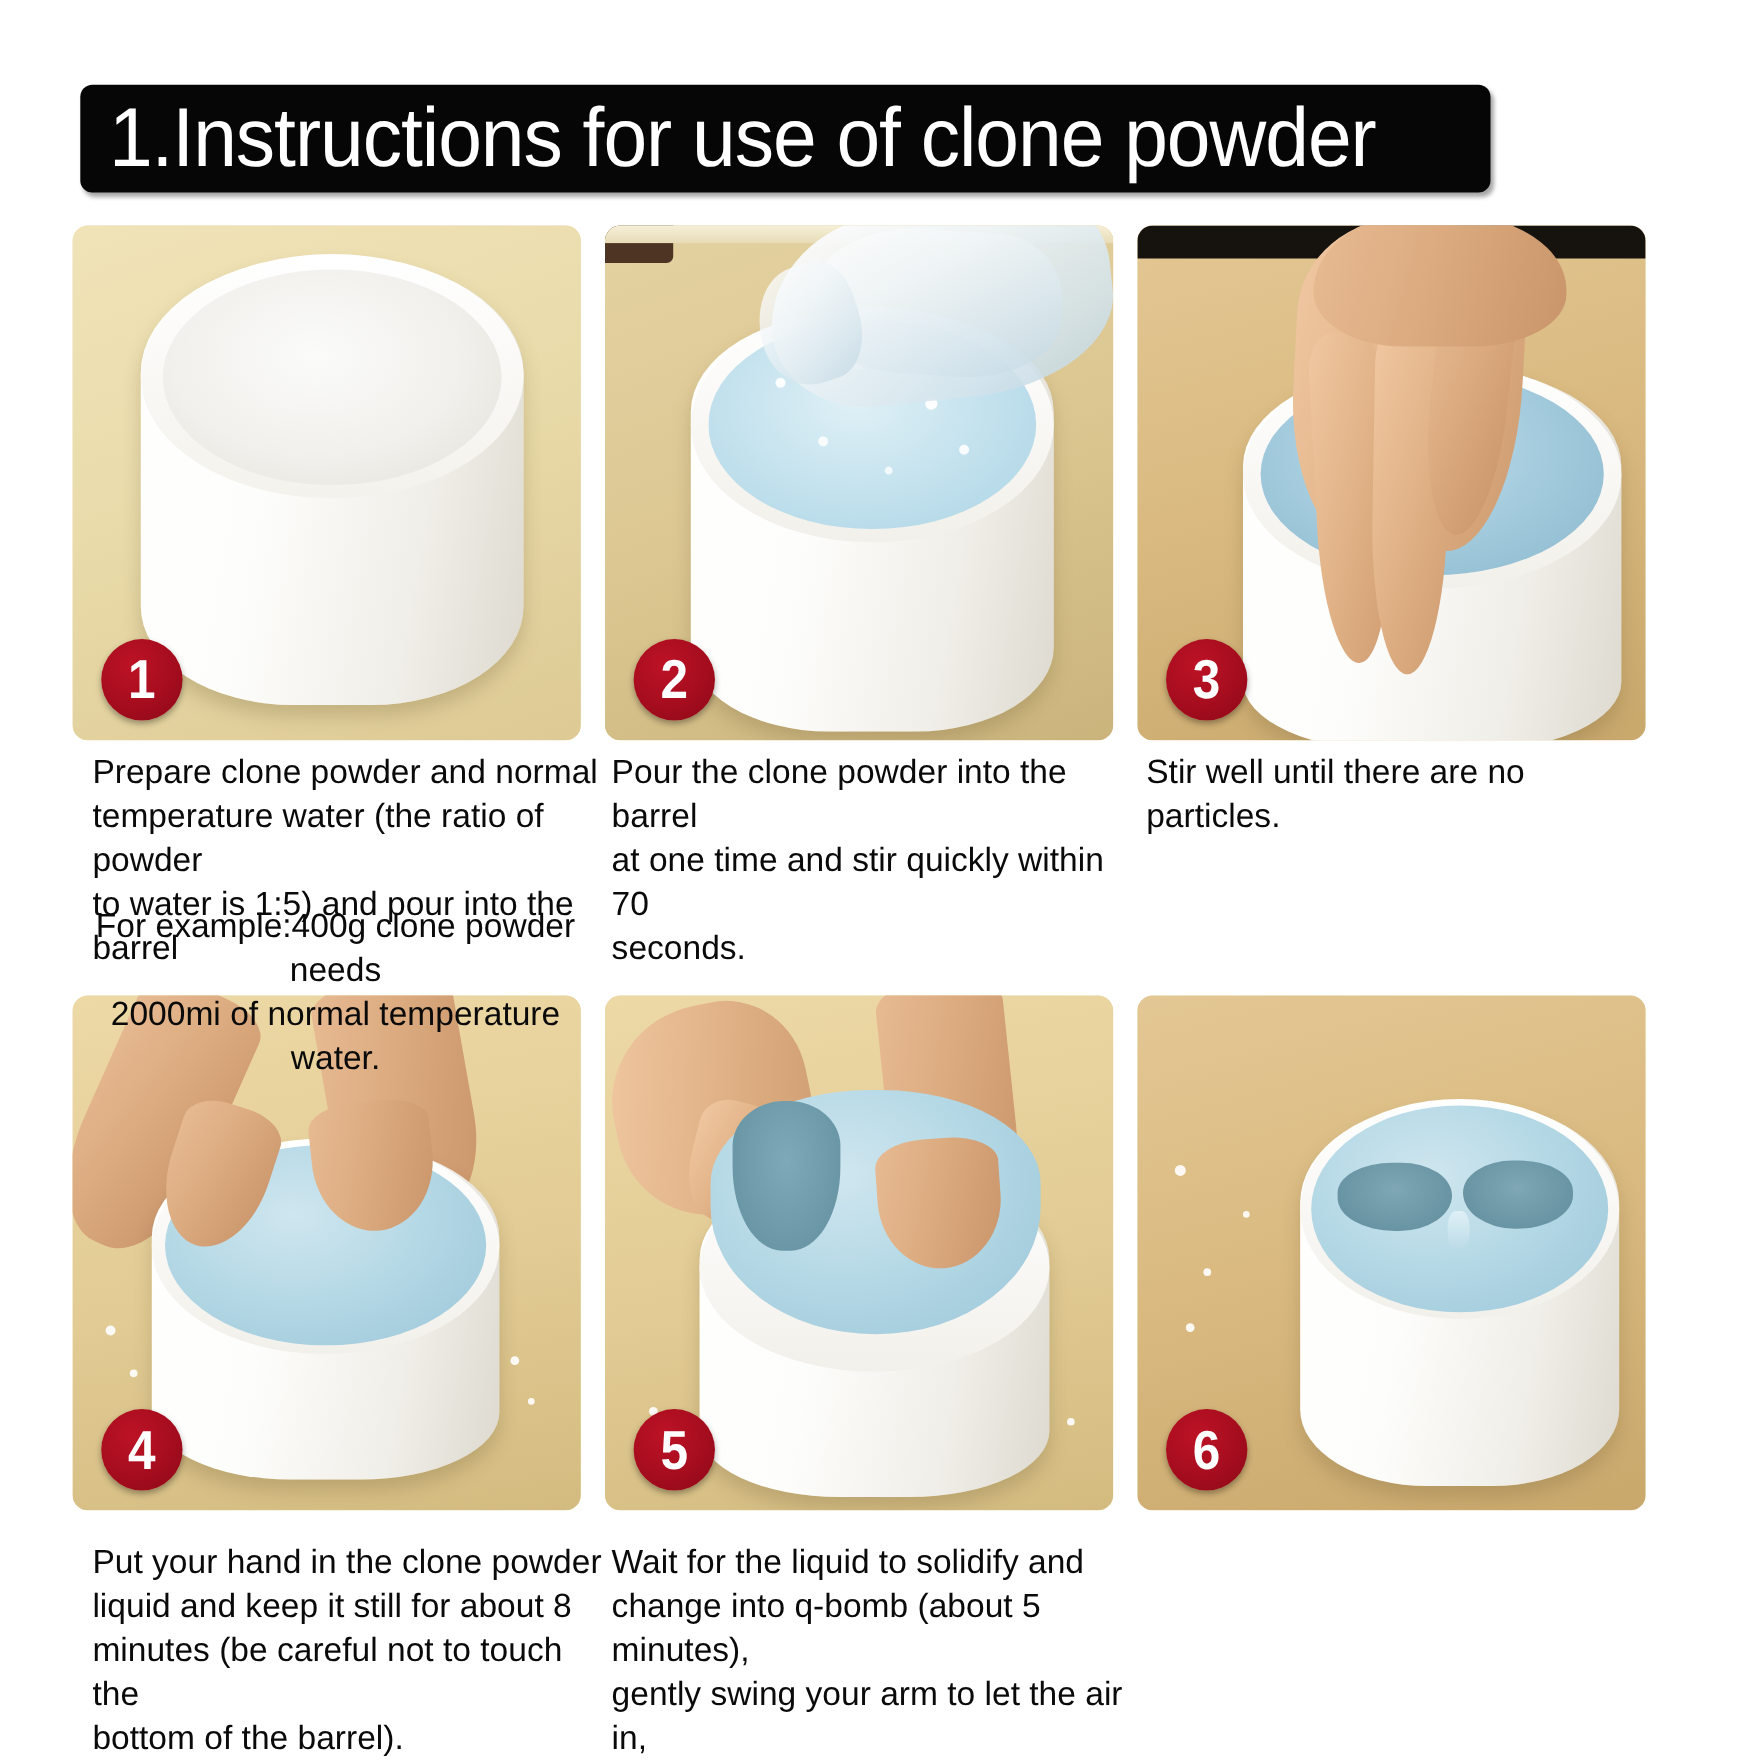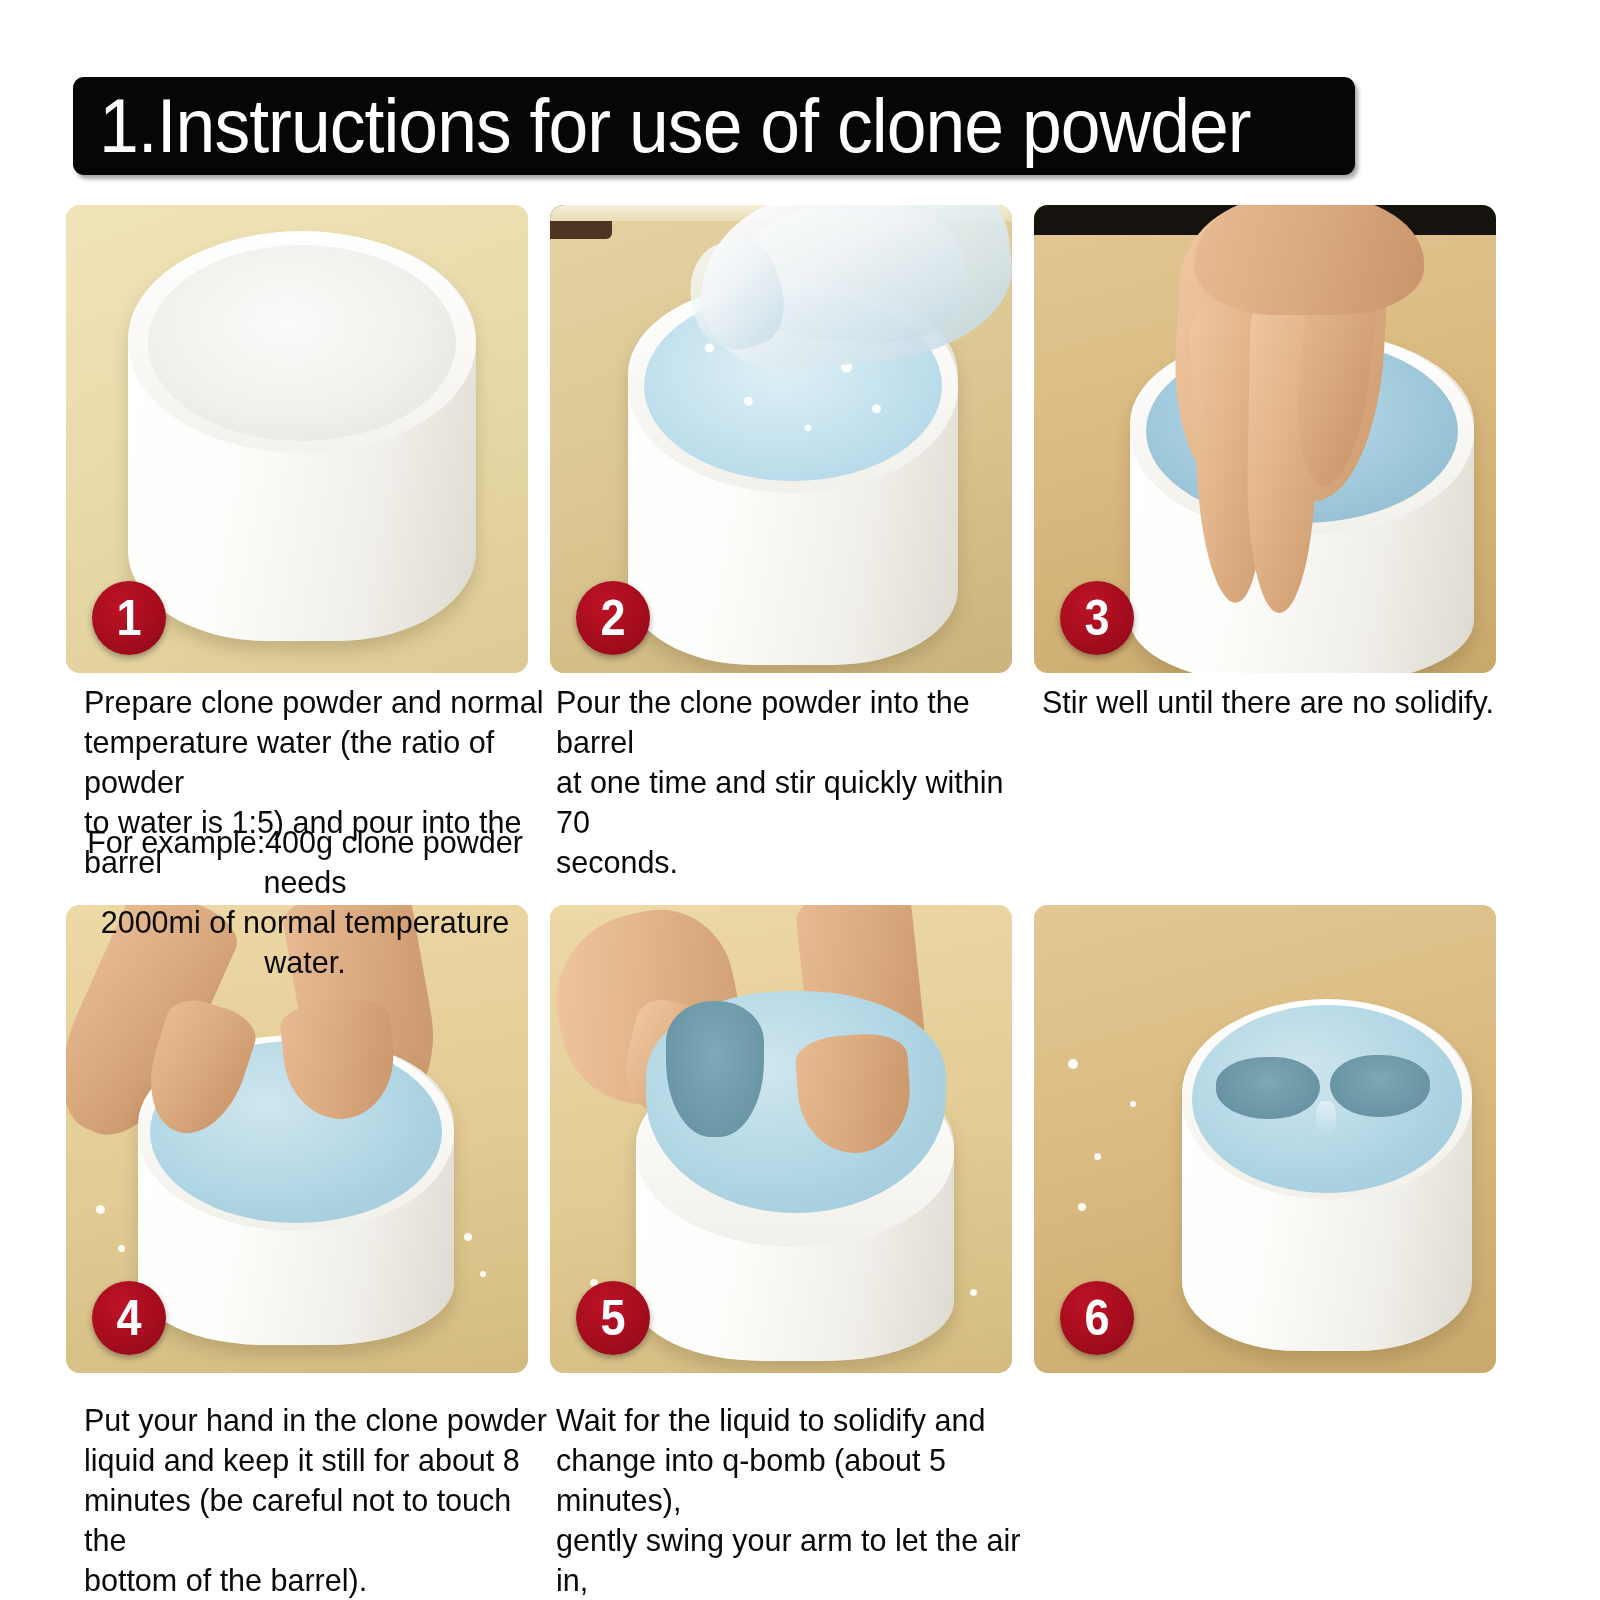--- a/index.html
+++ b/index.html
@@ -285,21 +285,21 @@
     </div>
 
   </div>
 
   <div class="caption cap-c1 cap-r1">Prepare clone powder and normal
 temperature water (the ratio of powder
 to water is 1:5) and pour into the barrel</div>
   <div class="caption cap-c2 cap-r1">Pour the clone powder into the barrel
 at one time and stir quickly within 70
 seconds.</div>
-  <div class="caption cap-c3 cap-r1">Stir well until there are no solidify.</div>
+  <div class="caption cap-c3 cap-r1">Stir well until there are no particles.</div>
 
   <div class="caption cap-extra">For example:400g clone powder needs
 2000mi of normal temperature water.</div>
 
   <div class="caption cap-c1 cap-r2">Put your hand in the clone powder
 liquid and keep it still for about 8
 minutes (be careful not to touch the
 bottom of the barrel).</div>
   <div class="caption cap-c2 cap-r2">Wait for the liquid to solidify and
 change into q-bomb (about 5 minutes),

